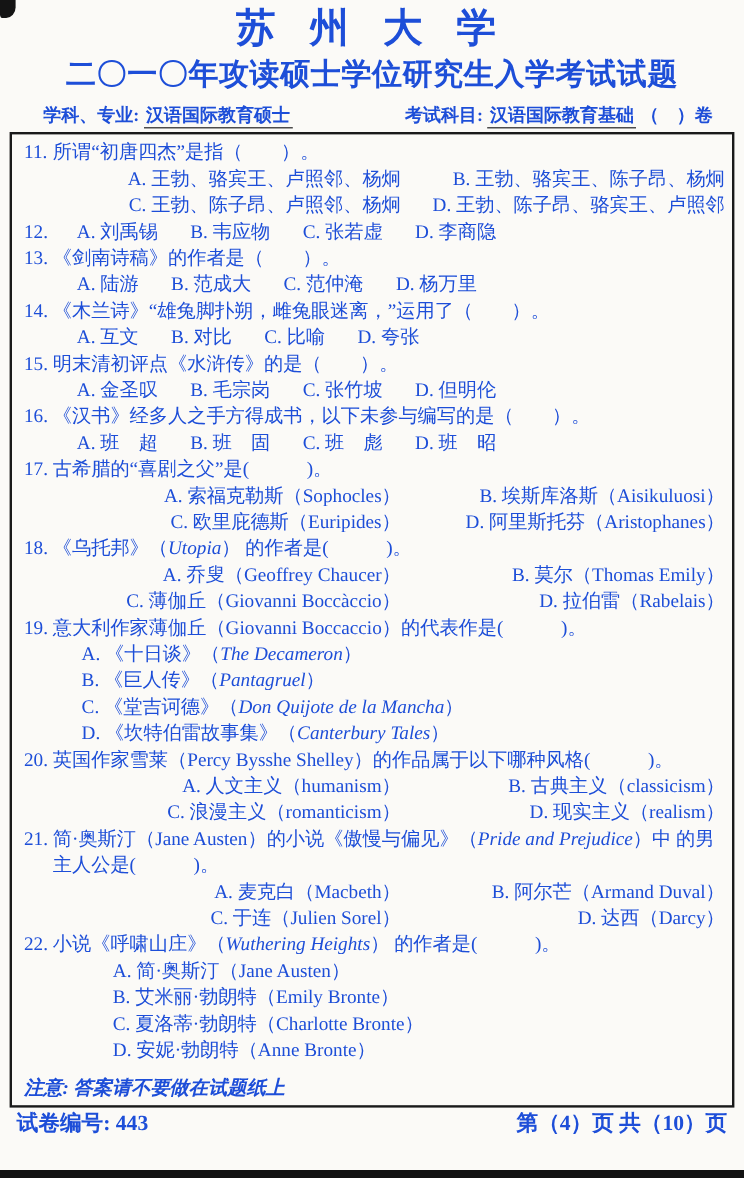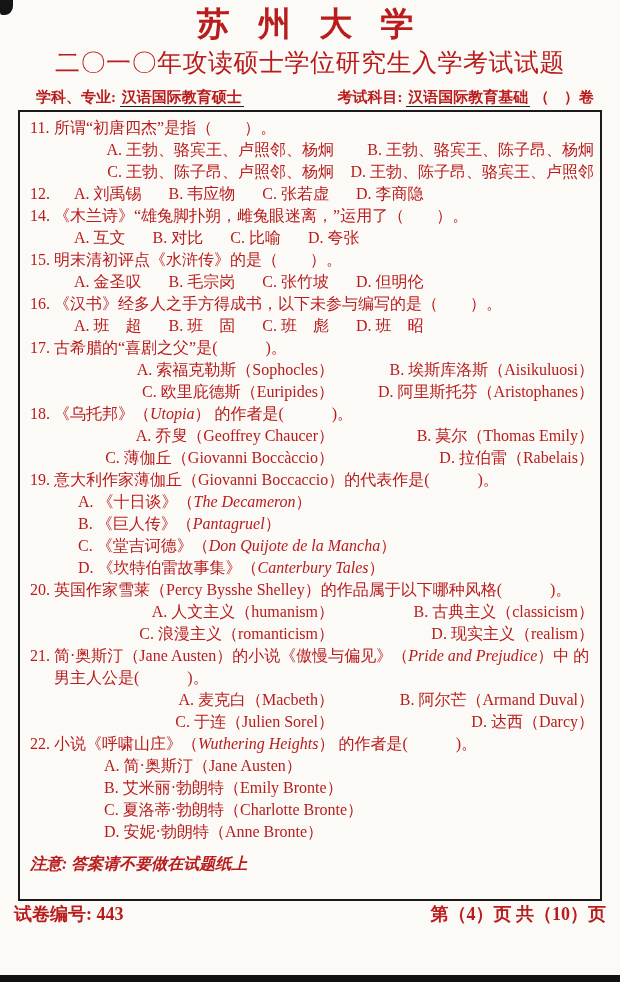--- a/index.html
+++ b/index.html
@@ -2,53 +2,53 @@
 <html><head>
 <meta charset="utf-8">
 <style>
   html,body{margin:0;padding:0;}
   .page{
     position:relative;
     width:620px;height:982px;
     background:#fbfaf7;
     overflow:hidden;
     font-family:"Liberation Serif","DejaVu Serif",serif;
-    color:#b91c1c;
+    color:#1d4ed8;
     box-sizing:border-box;
   }
   .corner-blot{
     position:absolute;top:0;left:0;width:13px;height:15px;
     background:#141414;border-radius:0 0 60% 20%;
   }
   .university-title{
     margin:4px 0 0;
     font-size:33px;line-height:40px;
     font-weight:bold;text-align:center;
     letter-spacing:10px;
   }
   .exam-title{
     margin:2px 0 6px;
     font-size:25px;line-height:34px;
-    font-weight:normal;text-align:center;
+    font-weight:bold;text-align:center;
     letter-spacing:0.5px;
   }
   .meta{
     display:flex;justify-content:space-between;
     padding:0 26px 0 36px;
     font-size:15px;line-height:22px;font-weight:bold;
     margin-bottom:2px;white-space:nowrap;
   }
   .meta .u{
     border-bottom:1.5px solid #222;
     padding:0 2px 1px;
   }
   .qbox{
-    margin:0 18px;
+    margin:0 8px;
     border:2px solid #1a1a1a;
-    padding:5px 6px 24px;
+    padding:5px 6px 2px;
     box-sizing:border-box;
     font-size:16px;line-height:22px;
   }
   .question{position:relative;}
   .stem{padding-left:28px;}
   .qnum{position:absolute;left:4px;}
   .orow{display:flex;padding-left:48px;box-sizing:border-box;}
   .orow.cols4{gap:27px;}
   .orow.cols2 .opt{width:50%;flex:0 0 50%;}
   .orow.cols1{padding-left:52px;}
@@ -105,20 +105,29 @@
         <div class="question">
           <div class="stem"><span class="qnum">12.</span></div>
           <div class="orow cols4">
             <span class="opt">A. 刘禹锡</span>
             <span class="opt">B. 韦应物</span>
             <span class="opt">C. 张若虚</span>
             <span class="opt">D. 李商隐</span>
           </div>
         </div>
         <div class="question">
+          <div class="stem"><span class="qnum">13.</span><span class="qtext">《剑南诗稿》的作者是（　　）。</span></div>
+          <div class="orow cols4">
+            <span class="opt">A. 陆游</span>
+            <span class="opt">B. 范成大</span>
+            <span class="opt">C. 范仲淹</span>
+            <span class="opt">D. 杨万里</span>
+          </div>
+        </div>
+        <div class="question">
           <div class="stem"><span class="qnum">14.</span><span class="qtext">《木兰诗》“雄兔脚扑朔，雌兔眼迷离，”运用了（　　）。</span></div>
           <div class="orow cols4">
             <span class="opt">A. 互文</span>
             <span class="opt">B. 对比</span>
             <span class="opt">C. 比喻</span>
             <span class="opt">D. 夸张</span>
           </div>
         </div>
         <div class="question">
           <div class="stem"><span class="qnum">15.</span><span class="qtext">明末清初评点《水浒传》的是（　　）。</span></div>

